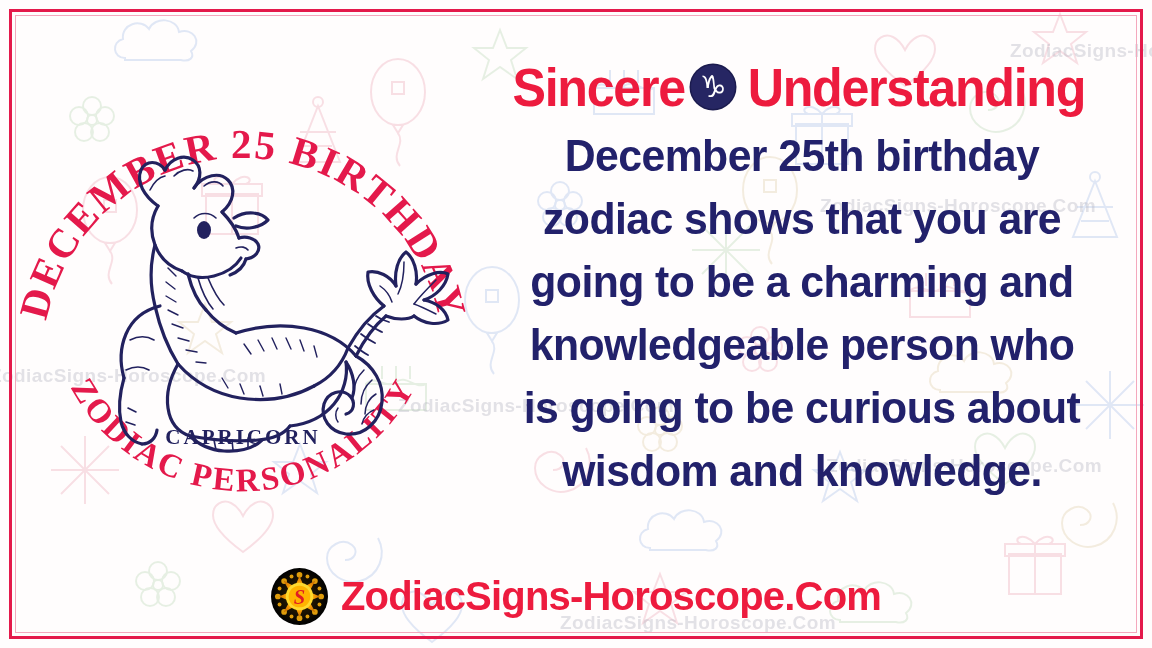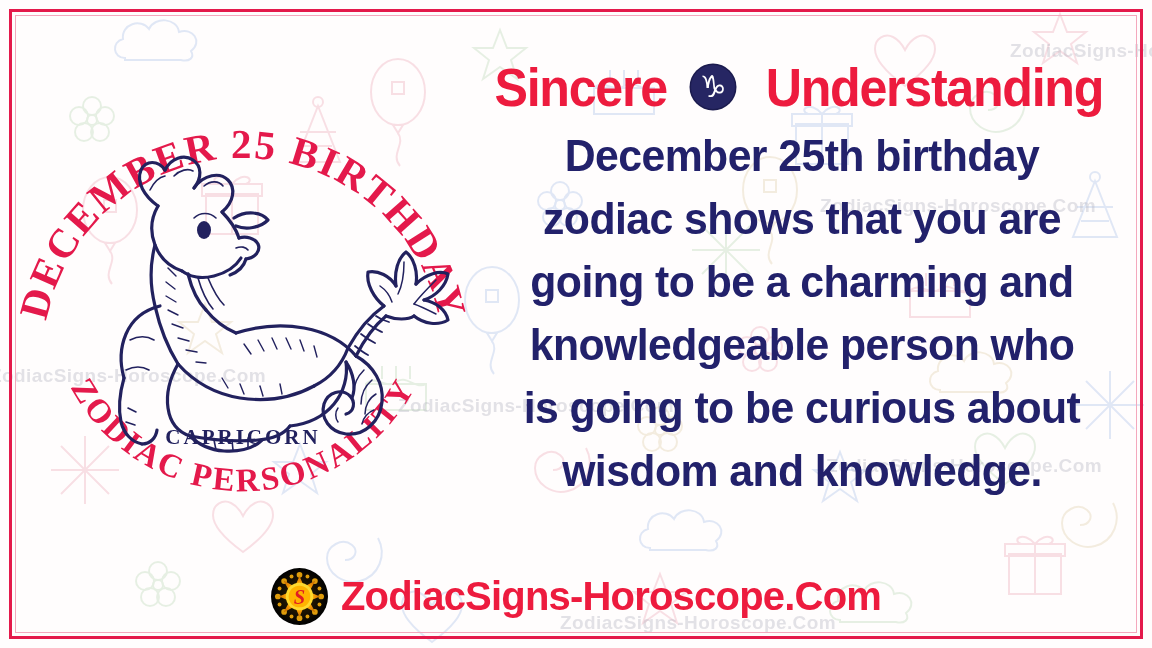--- a/index.html
+++ b/index.html
@@ -96,21 +96,21 @@
     position:absolute;
     left:466px; top:56px;
     width:672px; height:500px;
     z-index:10;
     text-align:center;
   }
   #headline {
     display:flex;
     align-items:center;
     justify-content:center;
-    gap:18px;
+    gap:0;
     height:62px;
     white-space:nowrap;
   }
   .headline-word {
     color:#ed1b3e;
     font-family:"Liberation Sans", sans-serif;
     font-weight:700;
     font-size:54px;
     letter-spacing:-1.4px;
     line-height:1;

